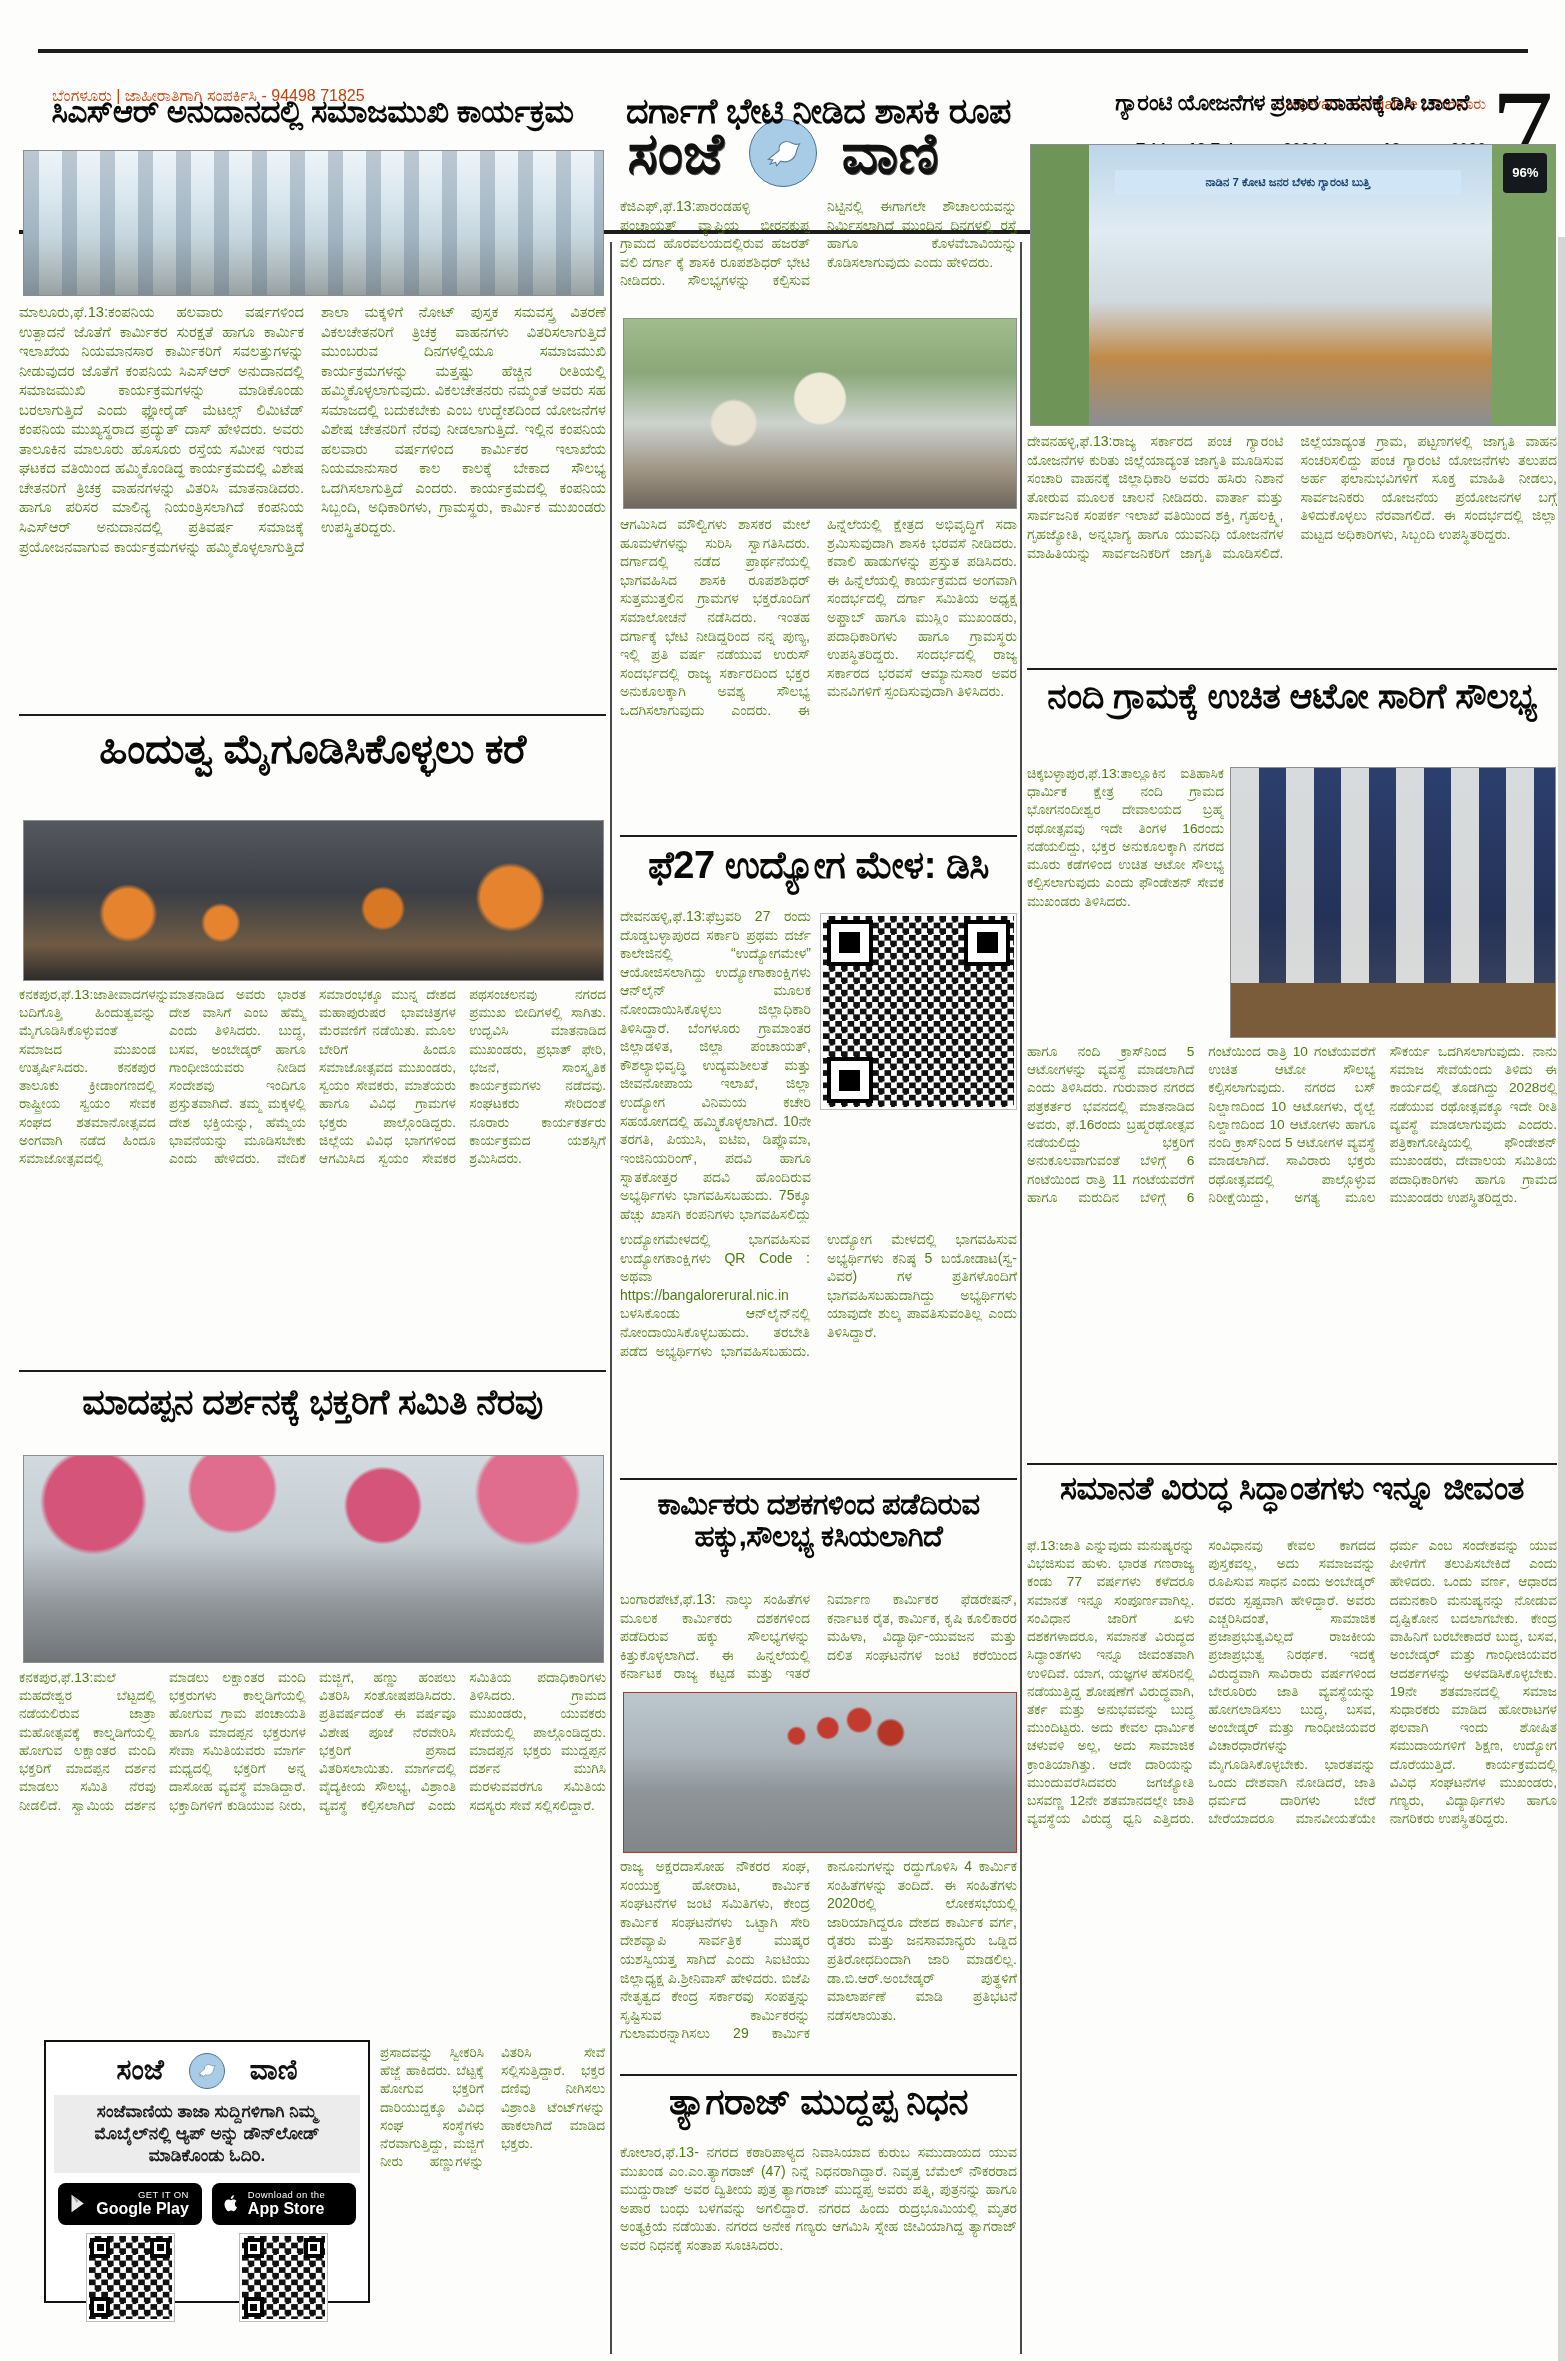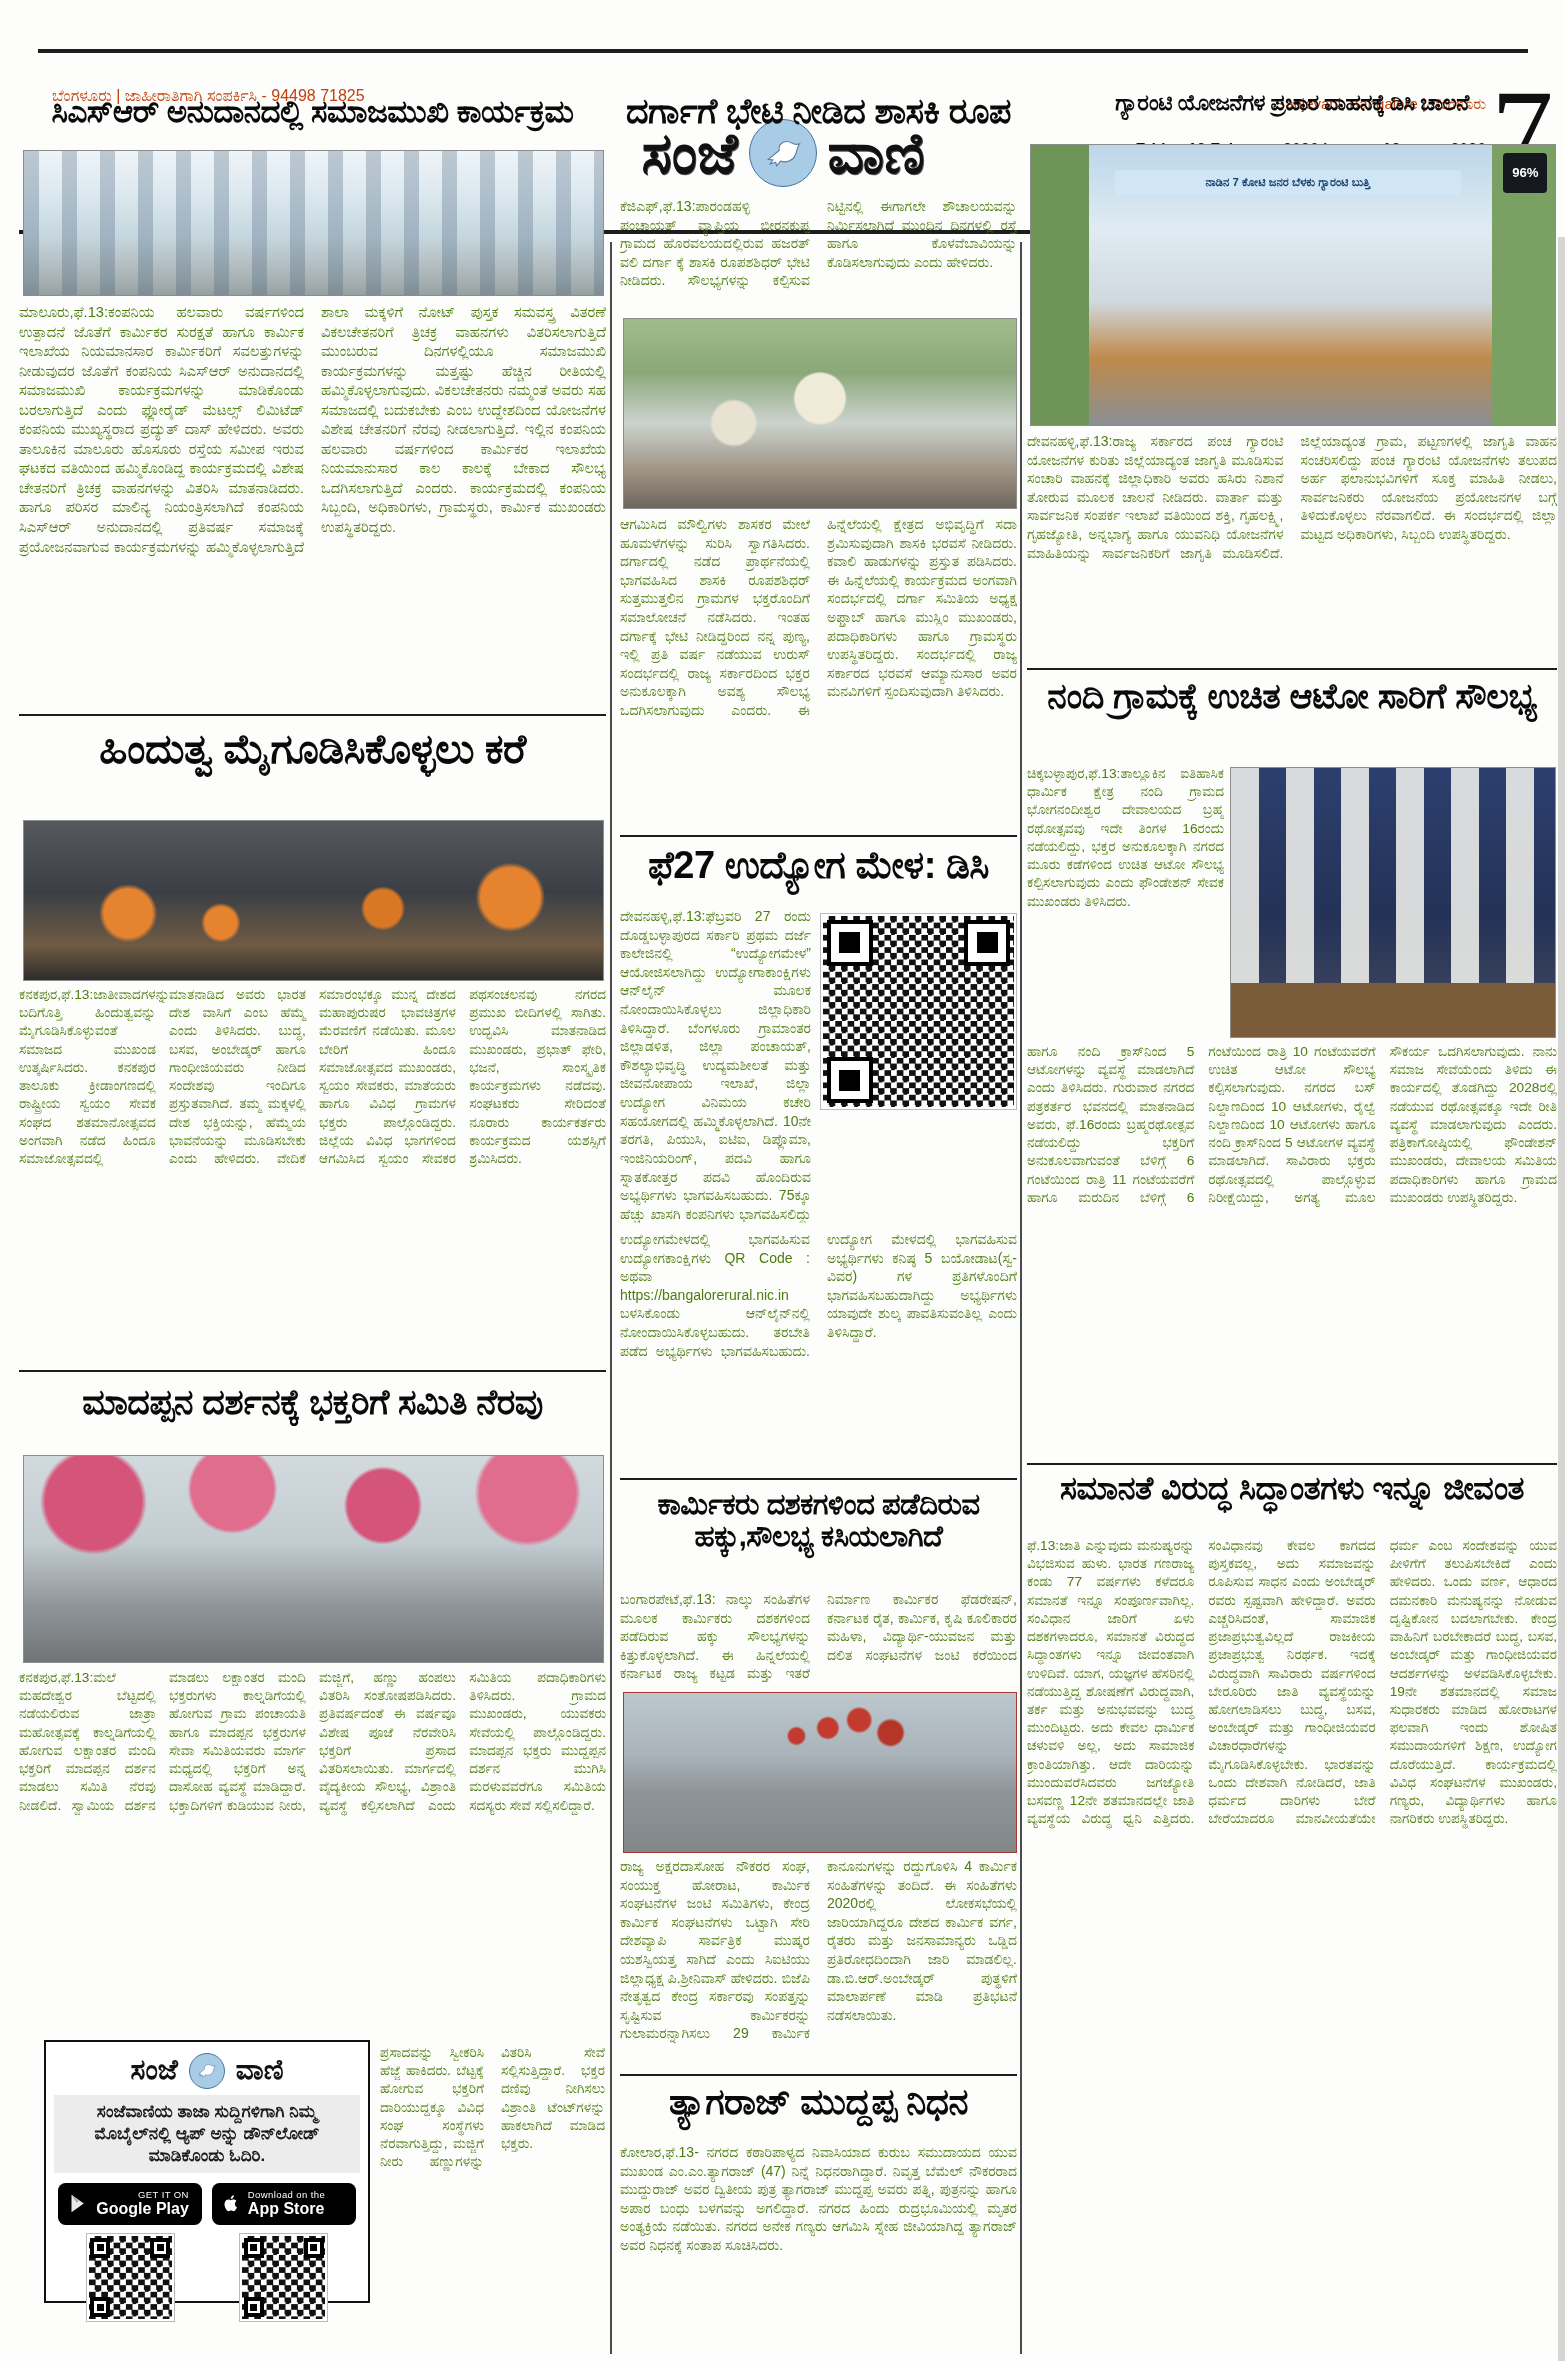--- a/index.html
+++ b/index.html
@@ -39,21 +39,21 @@
   .ph-nandi{background:
       linear-gradient(0deg,#7a5b3a 0 20%, rgba(0,0,0,0) 20%),
       repeating-linear-gradient(90deg, rgba(246,246,240,.85) 0 28px, rgba(36,52,96,0) 28px 55px),
       linear-gradient(180deg,#2c3f6e 0%,#243257 55%,#454b61 100%);}
   .ph-workers{background:
       radial-gradient(circle at 52% 22%, #c23b2e 0 4%, transparent 5%),
       radial-gradient(circle at 60% 17%, #c23b2e 0 4%, transparent 5%),
       radial-gradient(circle at 68% 25%, #b53527 0 4%, transparent 5%),
       radial-gradient(circle at 44% 27%, #c23b2e 0 3%, transparent 4%),
       linear-gradient(180deg,#bcc8ce 0%,#aab4ba 38%,#8e9599 62%,#828689 100%);}
-  .masthead{display:flex;align-items:center;justify-content:center;gap:11px;font-weight:800;color:#111;}
+  .masthead{display:flex;align-items:center;justify-content:center;gap:25px;font-weight:800;color:#111;}
   .masthead .word{text-shadow:0.9px 0.9px 0 #555;}
   .bird-circle{border-radius:50%;background:#a8cbe6;border:1.9px solid #46759c;display:flex;align-items:center;justify-content:center;}
   .qr{position:relative;background-image:repeating-conic-gradient(#111 0% 25%, #fff 0% 50%);background-size:12.3px 12.3px;border:2.8px solid #fff;outline:0.9px solid #bbb;}
   .qr .eye{position:absolute;width:24%;height:24%;border:4.7px solid #000;background:#fff;box-sizing:border-box;}
   .qr .eye:after{content:"";position:absolute;inset:22%;background:#000;}
   .eye.tl{left:2%;top:2%;} .eye.tr{right:2%;top:2%;} .eye.bl{left:2%;bottom:2%;}
   .store-badge{background:#000;color:#fff;border-radius:7.6px;display:flex;align-items:center;gap:7.6px;padding:3.8px 9.5px;height:42px;box-sizing:border-box;}
   .store-badge .tag{font-size:9.5px;letter-spacing:0.4px;line-height:1;}
   .store-badge .store{font-size:16px;font-weight:700;line-height:1.1;}
   .promo-box{border:2.8px solid #111;background:#fff;box-sizing:border-box;padding:7.6px 7.6px 5.7px;}

